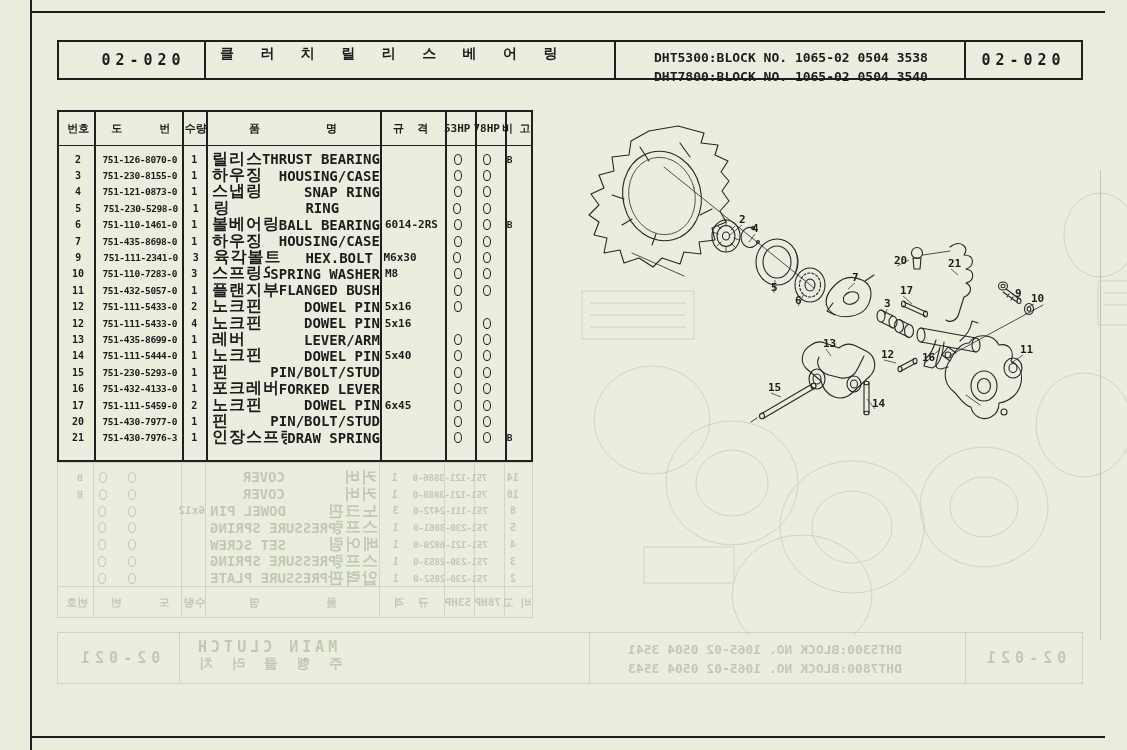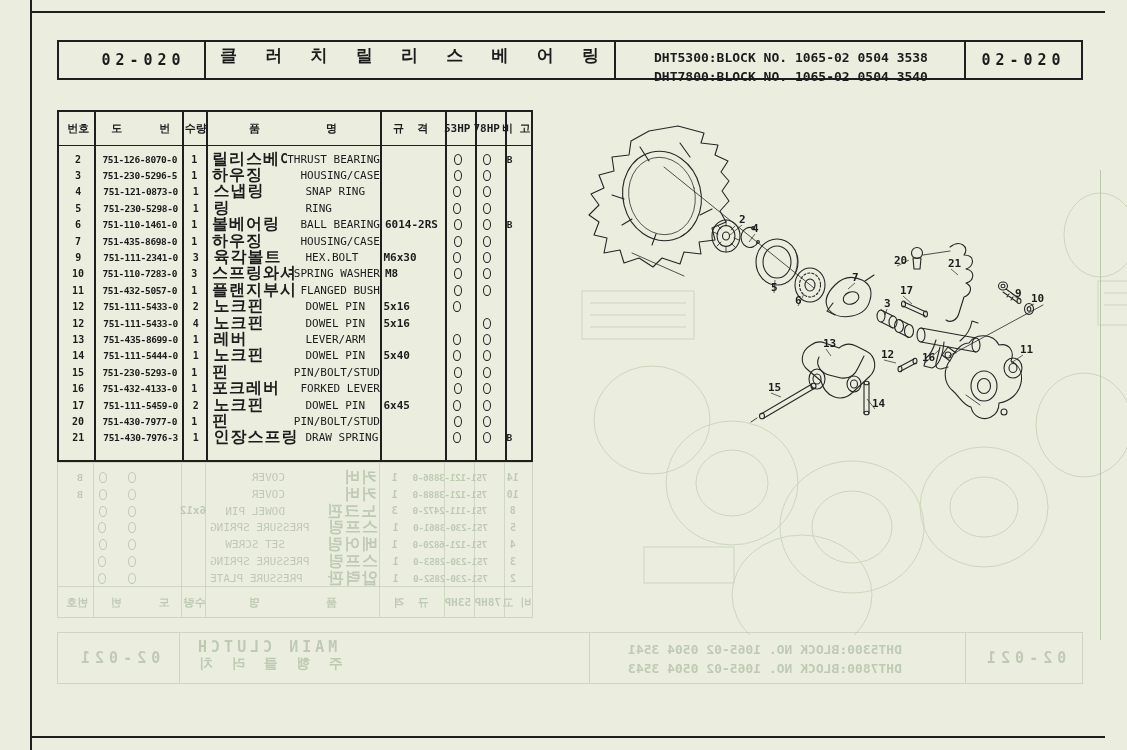--- a/index.html
+++ b/index.html
@@ -12,42 +12,42 @@
   .rule{position:absolute;background:#1f1f1f;}
   
   .hdr{
     position:absolute; left:57px; top:40px; width:1026px; height:40px;
     border:2px solid #1f1f1f; display:flex; box-sizing:border-box; background:transparent;padding-left:24px;
   }
   .hdr-cell{box-sizing:border-box; height:100%;}
   .hdr-code{width:121px; display:flex; align-items:center; justify-content:center;
     font-size:15px; letter-spacing:5px; font-weight:700;}
   .hdr-title{width:410px; border-left:2px solid #1f1f1f; padding:4px 0 0 14px;}
-  .hdr-title .ko{font-size:17px; font-weight:700; letter-spacing:9px; line-height:1.1; white-space:nowrap;}
+  .hdr-title .ko{font-size:14px; font-weight:700; letter-spacing:9px; line-height:1.1; white-space:nowrap;}
   .hdr-title .en{font-size:13.5px; font-weight:700; letter-spacing:3px; margin-top:1px;}
   .hdr-blocks{flex:1; border-left:2px solid #1f1f1f; padding:7px 0 0 38px; font-size:13px; font-weight:700; line-height:1.45; white-space:pre;}
   .hdr-code-r{width:117px; border-left:2px solid #1f1f1f; display:flex; align-items:center; justify-content:center;
     font-size:15px; letter-spacing:5px; font-weight:700;}
   
   .ptable{
     position:absolute; left:57px; top:110px; width:476px; height:352px;
     border:2px solid #1f1f1f; box-sizing:border-box; background:transparent;
   }
   .ptable .vline{position:absolute; top:0; bottom:0; width:1.5px; background:#1f1f1f;}
   .thead{display:flex; height:33px; border-bottom:1.5px solid #1f1f1f; align-items:center;}
   .thead .hc{font-size:11px; font-weight:700; text-align:center; white-space:pre;}
   .tbody{position:relative;}
   .trow{display:flex; height:16.4px; align-items:center;}
   .c-no{width:39px; text-align:center; font-size:10px; font-weight:700;}
   .c-part{width:88px; text-align:center; font-size:9.5px; font-weight:700; letter-spacing:-0.4px; white-space:nowrap;}
   .c-qty{width:24px; text-align:center; font-size:10px; font-weight:700;}
   .c-name{width:174px; display:flex; align-items:center;}
   .c-name .ko{width:92px; padding-left:6px; font-size:16px; font-weight:700; letter-spacing:1px;
     font-family:"DejaVu Sans",sans-serif; white-space:nowrap; overflow:hidden;}
-  .c-name .en{font-size:11px; font-weight:400; white-space:nowrap;}
+  .c-name .en{font-size:14px; font-weight:700; white-space:nowrap;}
   .c-spec{width:65px; padding-left:5px; font-size:11px; font-weight:700; box-sizing:border-box;}
   .c-53,.c-78{width:30px; text-align:center;}
   .c-rem{width:30px; padding-left:5px; font-size:9.5px; font-weight:700; box-sizing:border-box;}
   .circ{display:inline-block; width:8px; height:11px; border:1.3px solid #1f1f1f; border-radius:50%; box-sizing:border-box;}
   
   .ghost{color:#8ba07e; opacity:.45; filter:blur(.5px);}
   .gtable{
     position:absolute; left:57px; top:462px; width:476px; height:156px;
     border:1px solid rgba(120,140,100,.55); box-sizing:border-box;
   }
@@ -125,21 +125,21 @@
             <span class="ko">릴리스베어링</span>
             <span class="en">THRUST BEARING</span>
           </div>
           <div class="c-spec"></div>
           <div class="c-53"><span class="circ"></span></div>
           <div class="c-78"><span class="circ"></span></div>
           <div class="c-rem">B</div>
         </div>
         <div class="trow">
           <div class="c-no">3</div>
-          <div class="c-part">751-230-5296-5</div>
+          <div class="c-part">751-230-8155-0</div>
           <div class="c-qty">1</div>
           <div class="c-name">
             <span class="ko">하우징</span>
             <span class="en">HOUSING/CASE</span>
           </div>
           <div class="c-spec"></div>
           <div class="c-53"><span class="circ"></span></div>
           <div class="c-78"><span class="circ"></span></div>
           <div class="c-rem"></div>
         </div>

